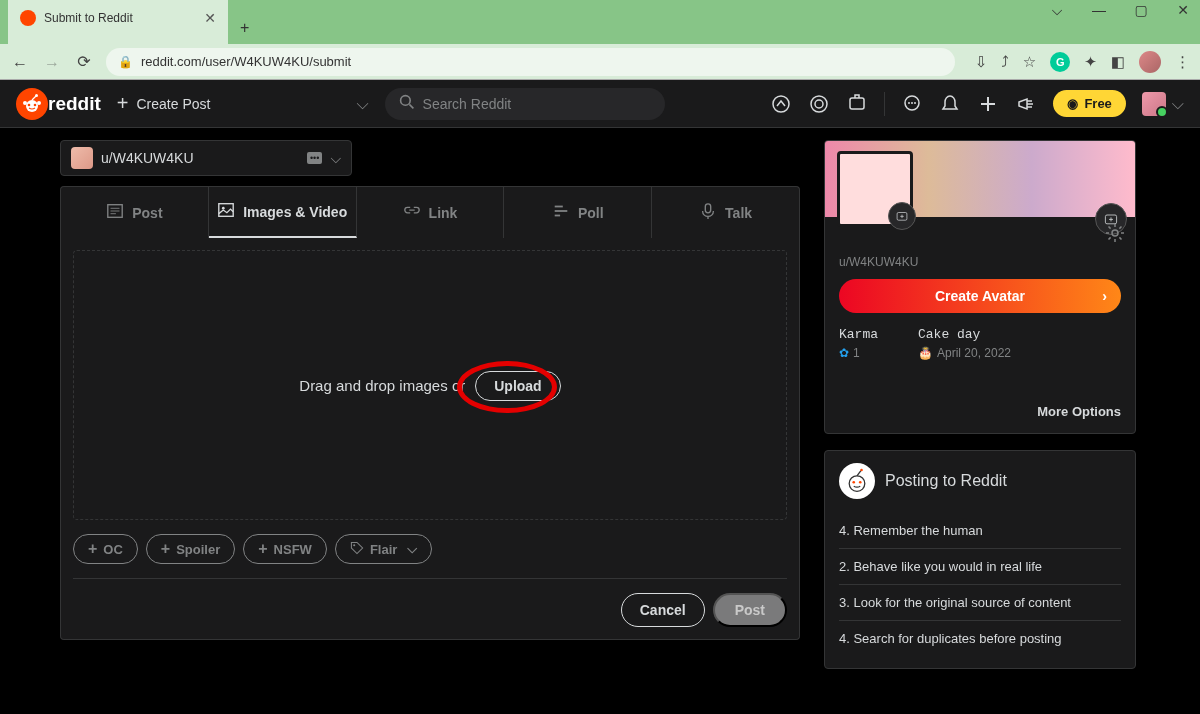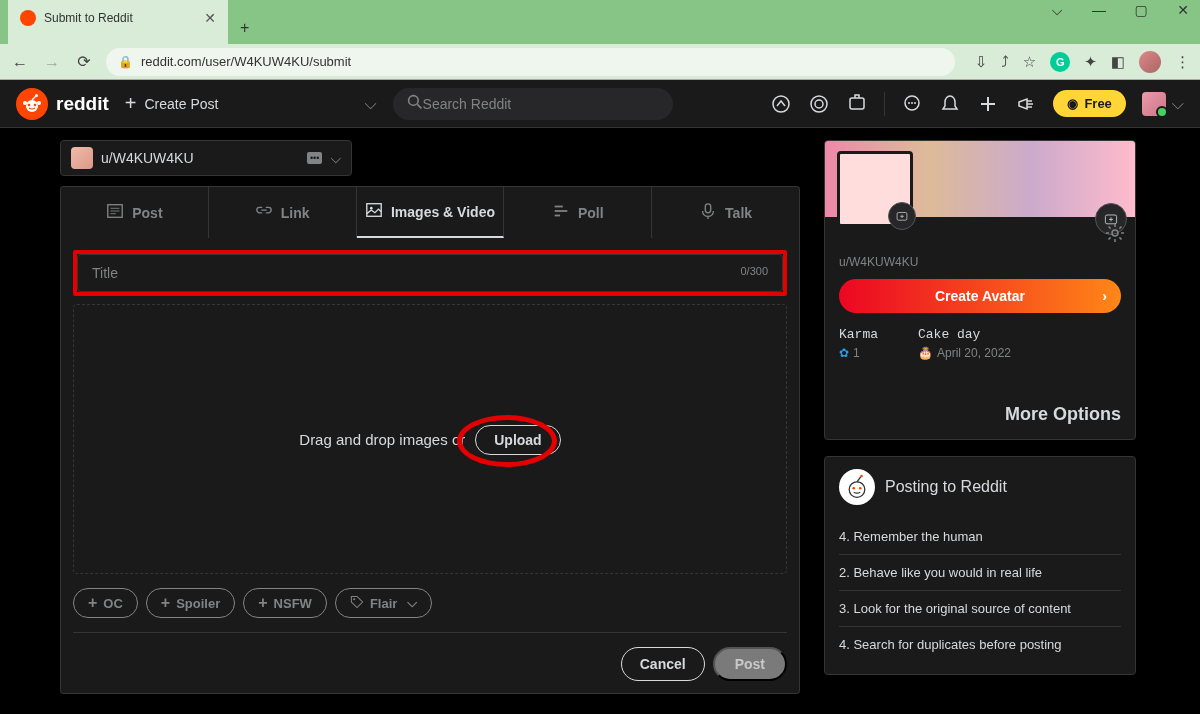--- a/index.html
+++ b/index.html
@@ -21,28 +21,28 @@
 .nav-btn.disabled { opacity: 0.4; }
 .url-bar { flex: 1; background: #eef6ee; border-radius: 20px; height: 28px; display: flex; align-items: center; padding: 0 12px; font-size: 13px; color: #333; gap: 8px; }
 .url-bar .lock { font-size: 12px; }
 .url-actions { display: flex; align-items: center; gap: 14px; margin-left: 8px; color: #444; font-size: 15px; }
 .ext-icon { width: 20px; height: 20px; border-radius: 50%; display: inline-block; }
 .ext-g { background: #0c9; color: #fff; font-size: 11px; font-weight: bold; text-align: center; line-height: 20px; }
 .avatar-small { width: 22px; height: 22px; border-radius: 50%; background: linear-gradient(135deg,#d88,#a66); }
 
 
 .reddit-header { height: 48px; background: #1a1a1b; display: flex; align-items: center; padding: 0 16px; gap: 16px; border-bottom: 1px solid #343536; }
-.reddit-logo { display: flex; align-items: center; gap: 8px; }
+.reddit-logo { display: flex; align-items: center; gap: 0; }
 .reddit-logo-icon { width: 32px; height: 32px; background: #ff4500; border-radius: 50%; display: flex; align-items: center; justify-content: center; }
 .reddit-logo-icon svg { width: 20px; height: 20px; }
 .reddit-logo-text { color: #fff; font-size: 19px; font-weight: 600; }
 .create-post-btn { display: flex; align-items: center; gap: 8px; color: #d7dadc; font-size: 14px; font-weight: 500; }
 .create-plus { font-size: 20px; color: #d7dadc; }
 .dropdown-caret { color: #818384; margin-left: 130px; }
-.search-bar { flex: 0 0 280px; background: #272729; border-radius: 20px; height: 32px; display: flex; align-items: center; padding: 0 14px; color: #818384; font-size: 14px; }
+.search-bar { flex: 0 0 280px; background: #272729; border-radius: 20px; height: 32px; display: flex; align-items: center; padding: 0 14px; gap: 8px; color: #818384; font-size: 14px; }
 .header-spacer { flex: 1; }
 .header-icons { display: flex; align-items: center; gap: 16px; color: #d7dadc; }
 .hicon { width: 22px; height: 22px; display: flex; align-items: center; justify-content: center; }
 .divider { width: 1px; height: 24px; background: #343536; }
 .free-btn { background: #ffd635; color: #1a1a1b; border-radius: 20px; padding: 6px 14px; display: flex; align-items: center; gap: 6px; font-size: 13px; font-weight: 600; }
 .user-menu { display: flex; align-items: center; gap: 6px; }
 .user-av { width: 24px; height: 24px; background: linear-gradient(135deg,#e9a,#c78); border-radius: 4px; position: relative; }
 .user-av::after { content: ''; position: absolute; bottom: -2px; right: -2px; width: 8px; height: 8px; background: #46d160; border-radius: 50%; border: 2px solid #1a1a1b; }
 
 
@@ -91,21 +91,21 @@
 .profile-av-box { position: absolute; left: 12px; top: 10px; width: 76px; height: 76px; background: #fdd; border-radius: 4px; border: 3px solid #1a1a1b; }
 .av-add { position: absolute; right: -6px; bottom: -6px; width: 28px; height: 28px; background: #272729; border-radius: 50%; border: 1px solid #555; display:flex; align-items:center; justify-content:center; color:#d7dadc; font-size:12px; }
 .profile-body { padding: 38px 14px 14px; position: relative; }
 .gear { position: absolute; right: 10px; top: 6px; color: #818384; }
 .username { color: #818384; font-size: 12px; margin-bottom: 10px; }
 .create-avatar { background: linear-gradient(90deg,#ec0623,#ff8717); color: #fff; border-radius: 20px; padding: 9px; text-align: center; font-weight: 700; font-size: 14px; display: flex; align-items: center; justify-content: center; position: relative; margin-bottom: 14px; }
 .create-avatar .arrow { position: absolute; right: 14px; }
 .stats { display: flex; gap: 40px; margin-bottom: 14px; }
 .stat-label { color: #d7dadc; font-size: 13px; margin-bottom: 4px; font-family: Liberation Mono, monospace; }
 .stat-val { color: #818384; font-size: 12px; display: flex; align-items: center; gap: 4px; }
-.more-opts { text-align: right; color: #d7dadc; font-size: 18px; font-weight: 600; padding-top: 30px; }
+.more-opts { text-align: right; color: #d7dadc; font-size: 13px; font-weight: 600; padding-top: 30px; }
 
 .rules-card { padding: 12px 14px; }
 .rules-header { display: flex; align-items: center; gap: 10px; color: #d7dadc; font-size: 16px; font-weight: 500; margin-bottom: 14px; }
 .snoo-small { width: 36px; height: 36px; background: #fff; border-radius: 50%; display:flex; align-items:center; justify-content:center; }
 .rule-item { color: #d7dadc; font-size: 13px; font-weight: 500; padding: 10px 0; border-bottom: 1px solid #343536; }
 .rule-item:last-child { border-bottom: none; }
 
 svg { fill: currentColor; }
 </style>
 </head>
@@ -245,58 +245,52 @@
     <div class="tabs">
       <div class="tab">
         <span><svg width="18" height="18" viewBox="0 0 20 20">
               <rect x="2" y="3" width="16" height="14" stroke="currentColor" stroke-width="1.5" fill="none"></rect>
               <line x1="5" y1="7" x2="15" y2="7" stroke="currentColor"></line>
               <line x1="5" y1="10" x2="15" y2="10" stroke="currentColor"></line>
               <line x1="5" y1="13" x2="11" y2="13" stroke="currentColor"></line>
             </svg></span>
         <span>Post</span>
       </div>
-      <div class="tab">
-        <span><svg width="18" height="18" viewBox="0 0 20 20">
-              <path d="M8 12 L5 12 C3 12 2 10 2 9 C2 7 3 6 5 6 L8 6 M12 6 L15 6 C17 6 18 7 18 9 C18 10 17 12 15 12 L12 12 M7 9 L13 9" stroke="currentColor" stroke-width="1.5" fill="none"></path>
-            </svg></span>
-        <span>Link</span>
-      </div>
       <div class="tab active">
         <span><svg width="18" height="18" viewBox="0 0 20 20">
               <rect x="2" y="3" width="16" height="14" stroke="currentColor" stroke-width="1.5" fill="none"></rect>
               <circle cx="7" cy="8" r="1.5"></circle>
               <path d="M2 14 L7 10 L11 13 L15 9 L18 12" stroke="currentColor" stroke-width="1.5" fill="none"></path>
             </svg></span>
         <span>Images &amp; Video</span>
       </div>
       <div class="tab">
         <span><svg width="18" height="18" viewBox="0 0 20 20">
+              <path d="M8 12 L5 12 C3 12 2 10 2 9 C2 7 3 6 5 6 L8 6 M12 6 L15 6 C17 6 18 7 18 9 C18 10 17 12 15 12 L12 12 M7 9 L13 9" stroke="currentColor" stroke-width="1.5" fill="none"></path>
+            </svg></span>
+        <span>Link</span>
+      </div>
+      <div class="tab">
+        <span><svg width="18" height="18" viewBox="0 0 20 20">
               <line x1="3" y1="5" x2="12" y2="5" stroke="currentColor" stroke-width="2"></line>
               <line x1="3" y1="10" x2="17" y2="10" stroke="currentColor" stroke-width="2"></line>
               <line x1="3" y1="15" x2="9" y2="15" stroke="currentColor" stroke-width="2"></line>
             </svg></span>
         <span>Poll</span>
       </div>
       <div class="tab">
         <span><svg width="18" height="18" viewBox="0 0 20 20">
               <rect x="7" y="2" width="6" height="10" rx="3" stroke="currentColor" stroke-width="1.5" fill="none"></rect>
               <path d="M4 10 C4 14 7 16 10 16 C13 16 16 14 16 10 M10 16 L10 19" stroke="currentColor" stroke-width="1.5" fill="none"></path>
             </svg></span>
         <span>Talk</span>
       </div>
     </div>
 
     <div class="form-body">
-      <div class="title-wrap">
-        <div class="title-input">
-          <span class="title-placeholder">Title</span>
-          <span class="title-count">0/300</span>
-        </div>
-      </div>
 
       <div class="drop-zone">
         <span>Drag and drop images or</span>
         <span class="upload-wrap">
           <span class="upload-btn">Upload</span>
           <span class="red-circle"></span>
         </span>
       </div>
 
       <div class="tags-row">

